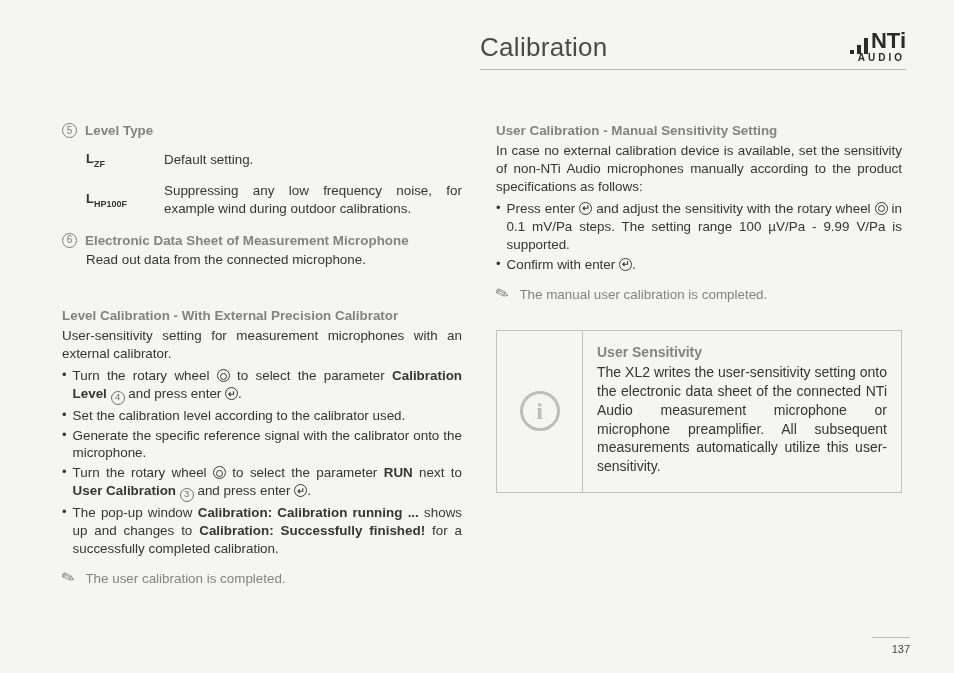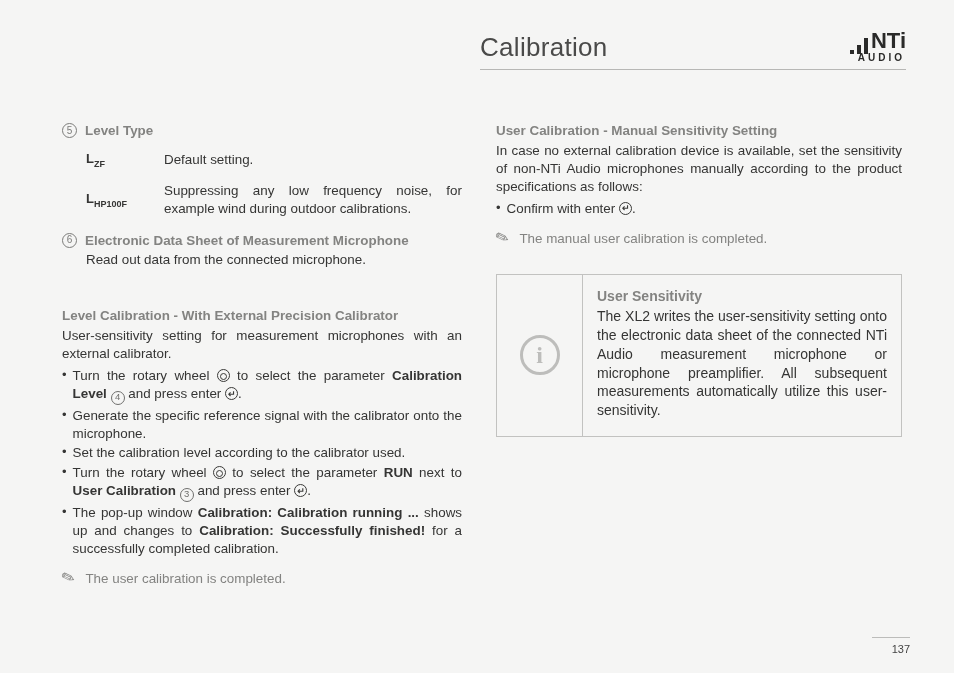--- a/index.html
+++ b/index.html
@@ -98,24 +98,24 @@
       <div class="greybold para-tight">Level Calibration - With External Precision Calibrator</div>
       <div class="para" style="margin-bottom:4px;">User-sensitivity setting for measurement microphones with an external calibrator.</div>
 
       <ul class="bul">
         <li>
             <span>
           <span>Turn the rotary wheel </span><span class="icon-knob"></span><span> to select the parameter </span><span class="bold">Calibration Level</span> <span class="circ-num-inline">4</span><span> and press enter </span><span class="icon-enter"></span>.
         </span>
           </li>
         <li>
-            <span>Generate the specific reference signal with the calibrator onto the microphone.</span>
+            <span>Set the calibration level according to the calibrator used.</span>
           </li>
         <li>
-            <span>Set the calibration level according to the calibrator used.</span>
+            <span>Generate the specific reference signal with the calibrator onto the microphone.</span>
           </li>
         <li>
             <span>
           <span>Turn the rotary wheel </span><span class="icon-knob"></span><span> to select the parameter </span><span class="bold">RUN</span><span> next to </span><span class="bold">User Calibration</span> <span class="circ-num-inline">3</span><span> and press enter </span><span class="icon-enter"></span>.
         </span>
           </li>
         <li>
             <span>
           <span>The pop-up window </span><span class="bold">Calibration: Calibration running ...</span><span> shows up and changes to </span><span class="bold">Calibration: Successfully finished!</span><span> for a successfully completed calibration.</span>
         </span>
@@ -126,20 +126,25 @@
         <span class="hand-icon">✎</span>
         <span>The user calibration is completed.</span>
       </div>
     </div>
 
     <div class="col col-right">
       <div class="greybold para-tight">User Calibration - Manual Sensitivity Setting</div>
       <div class="para" style="margin-bottom:4px;">In case no external calibration device is available, set the sensitivity of non-NTi Audio microphones manually according to the product specifications as follows:</div>
 
       <ul class="bul">
+        <li>
+            <span>
+          <span>Press enter </span><span class="icon-enter"></span><span> and adjust the sensitivity with the rotary wheel </span><span class="icon-knob"></span><span>  in 0.1 mV/Pa steps. The setting range 100 µV/Pa - 9.99 V/Pa is supported.</span>
+        </span>
+          </li>
         <li>
             <span>
           <span>Confirm with enter </span><span class="icon-enter"></span>.
         </span>
           </li>
       </ul>
 
       <div class="hand-line">
         <span class="hand-icon">✎</span>
         <span>The manual user calibration is completed.</span>

